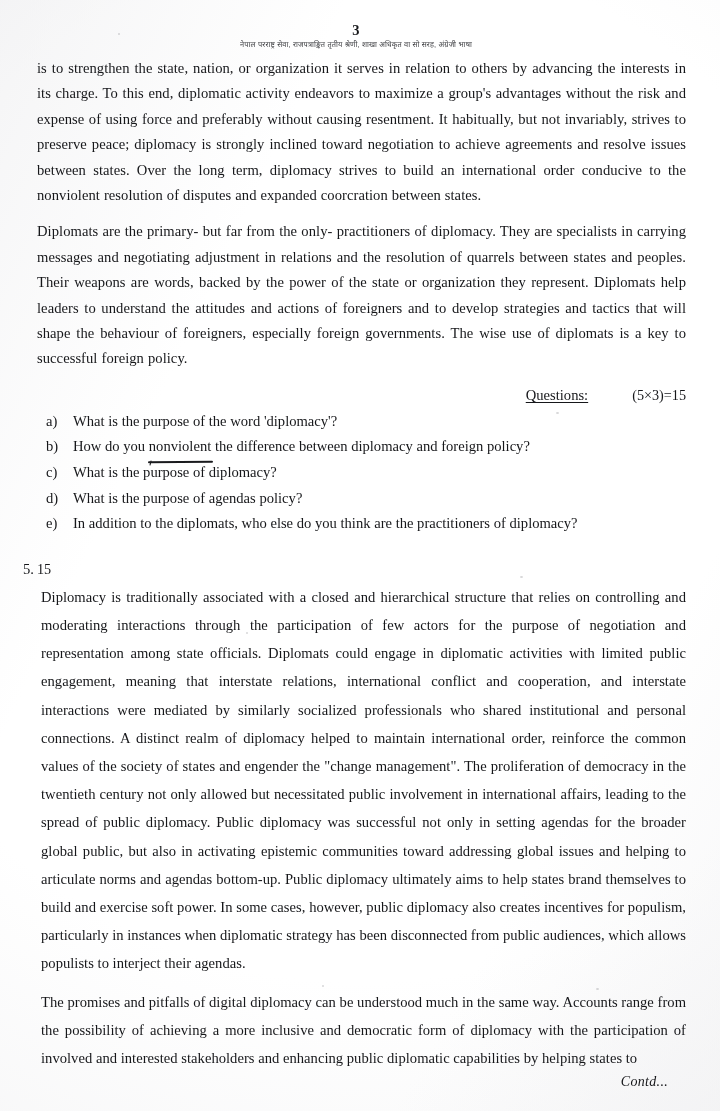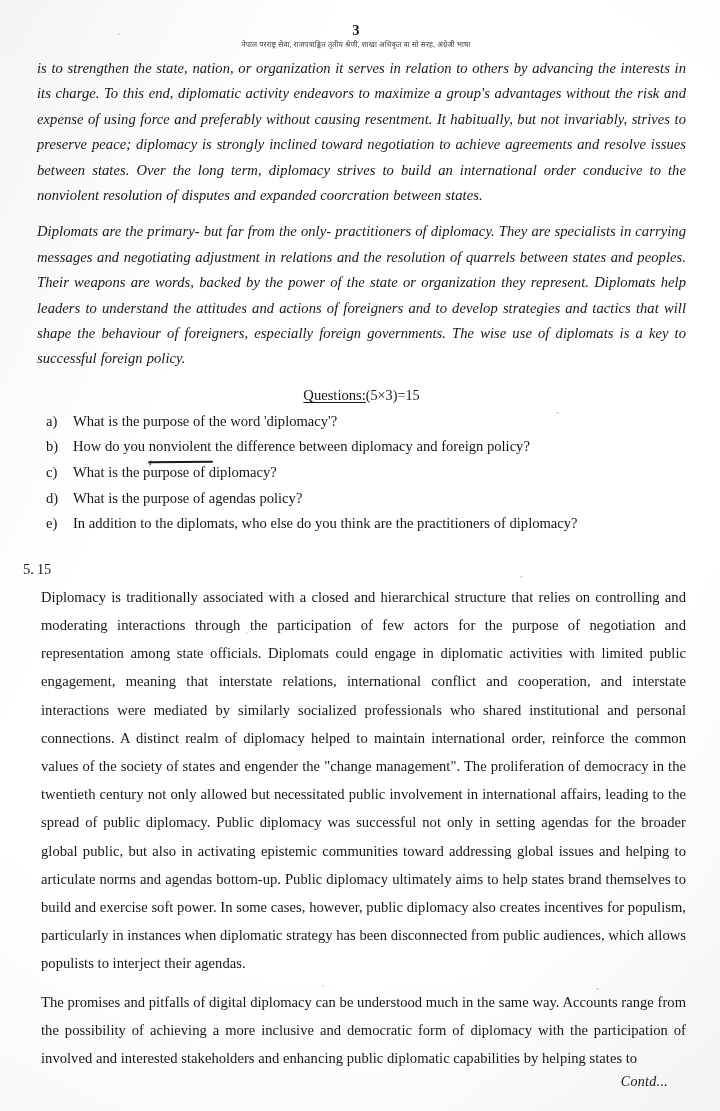--- a/index.html
+++ b/index.html
@@ -42,21 +42,21 @@
     text-align: center;
     font-weight: bold;
     font-size: 14.5px;
     line-height: 16px;
     letter-spacing: 0.2px;
     margin: 0 0 1px 0;
   }
 
   .header-devanagari {
     text-align: center;
-    font-family: Liberation Serif, serif;
+    font-family: Liberation Sans, sans-serif;
     font-size: 7.4px;
     line-height: 11px;
     letter-spacing: 0.15px;
     color: #2a2b2f;
     margin: 0 0 6px 0;
     transform: scaleY(1.05);
     opacity: 0.92;
   }
 
   .body-col {
@@ -64,31 +64,31 @@
   }
 
   p.para {
     margin: 0 0 11px 0;
     text-align: justify;
     text-justify: inter-word;
     font-size: 14.6px;
     line-height: 25.4px;
     letter-spacing: 0.05px;
     word-spacing: 0.3px;
-    font-style: italic;
   }
 
   
   .questions-head {
     display: flex;
     align-items: baseline;
-    justify-content: center;
+    justify-content: flex-end;
     margin: 7px 0 0 0;
     font-size: 14.6px;
     line-height: 25px;
+    gap: 44px;
   }
   .questions-label {
     text-decoration: underline;
     text-underline-offset: 2px;
   }
   .marks {
     font-size: 14.2px;
     white-space: nowrap;
   }
 

